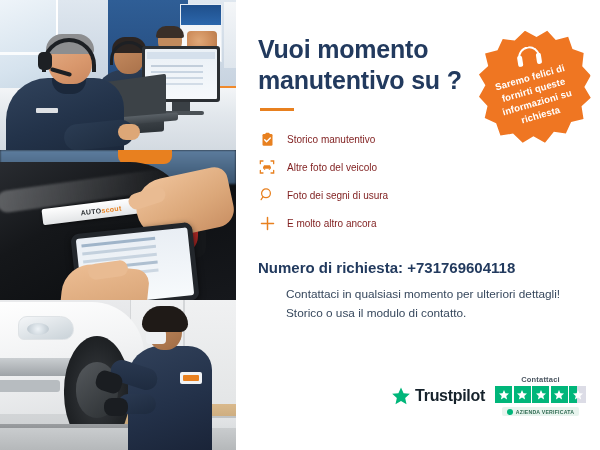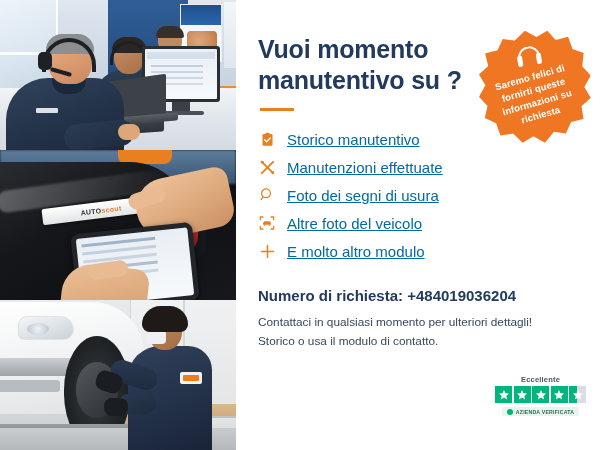--- a/index.html
+++ b/index.html
@@ -473,38 +473,38 @@
     gap: 11px;
     height: 28px;
   }
   .feature .ico {
     width:18px; height:18px;
     flex:0 0 18px;
     display:flex; align-items:center; justify-content:center;
     color:#e8801f;
   }
   .feature .txt {
-    font-size:15px;
-    color:#0369a1;
-    text-decoration:underline;
+    font-size:10px;
+    color:#7f1d1d;
   }
 
   
   .phone-line {
     margin-top: 22px;
     font-size: 15px;
     font-weight: bold;
     color:#223a5e;
   }
   .phone-line .num { color:#223a5e; }
   .sub {
     margin-top: 9px;
     font-size: 11.8px;
     line-height: 1.58;
     color:#37485d;
+    margin-left:28px;
   }
 
   
   .trustpilot {
     position:absolute;
     right: 14px; bottom: 34px;
     display:flex; align-items:center; gap:10px;
   }
   .tp-logo { display:flex; align-items:center; gap:4px; }
   .tp-star-big { width:20px; height:20px; color:#00b67a; }
@@ -663,78 +663,76 @@
         <span class="ico">
           <svg viewBox="0 0 24 24" width="15" height="15">
             <rect x="4" y="3" width="16" height="19" rx="2" fill="#e8801f"></rect>
             <rect x="9" y="1" width="6" height="4" rx="1" fill="#e8801f"></rect>
             <path d="M7.5 12.5l3 3 6-6" stroke="#ffffff" stroke-width="2.2" fill="none" stroke-linecap="round" stroke-linejoin="round"></path>
           </svg>
         </span>
         <span class="txt">Storico manutentivo</span>
       </div>
 
-      <div class="feature">
-        <span class="ico">
-          <svg viewBox="0 0 24 24" width="17" height="17">
-            <path d="M4 4l16 16M20 4L4 20" stroke="#e8801f" stroke-width="2.6" stroke-linecap="round"></path>
-            <circle cx="4.6" cy="4.6" r="2.1" fill="#e8801f"></circle>
-            <circle cx="19.4" cy="19.4" r="2.1" fill="#e8801f"></circle>
-          </svg>
-        </span>
-        <span class="txt">Manutenzioni effettuate</span>
-      </div>
-
-      <div class="feature">
-        <span class="ico">
-          <svg viewBox="0 0 24 24" width="16" height="16">
-            <circle cx="10.5" cy="9.5" r="6.6" stroke="#e8801f" stroke-width="1.9" fill="none"></circle>
-            <path d="M5.8 15l-2.6 4" stroke="#e8801f" stroke-width="1.9" stroke-linecap="round"></path>
-          </svg>
-        </span>
-        <span class="txt">Foto dei segni di usura</span>
-      </div>
 
       <div class="feature">
         <span class="ico">
           <svg viewBox="0 0 24 24" width="16" height="16">
             <path d="M2 7V3h4M22 7V3h-4M2 17v4h4M22 17v4h-4" stroke="#e8801f" stroke-width="1.9" fill="none" stroke-linecap="round"></path>
             <path d="M6 14.5h12v-2.2l-1.6-3.1H7.6L6 12.3z" fill="#e8801f"></path>
             <circle cx="8.4" cy="15.2" r="1.1" fill="#e8801f"></circle>
             <circle cx="15.6" cy="15.2" r="1.1" fill="#e8801f"></circle>
           </svg>
         </span>
         <span class="txt">Altre foto del veicolo</span>
       </div>
 
       <div class="feature">
         <span class="ico">
+          <svg viewBox="0 0 24 24" width="16" height="16">
+            <circle cx="10.5" cy="9.5" r="6.6" stroke="#e8801f" stroke-width="1.9" fill="none"></circle>
+            <path d="M5.8 15l-2.6 4" stroke="#e8801f" stroke-width="1.9" stroke-linecap="round"></path>
+          </svg>
+        </span>
+        <span class="txt">Foto dei segni di usura</span>
+      </div>
+
+      <div class="feature">
+        <span class="ico">
           <svg viewBox="0 0 24 24" width="17" height="17">
             <path d="M12 3.5v17M3.5 12h17" stroke="#e8801f" stroke-width="2.1" stroke-linecap="round"></path>
           </svg>
         </span>
-        <span class="txt">E molto altro modulo</span>
+        <span class="txt">E molto altro ancora</span>
       </div>
 
     </div>
 
     <div class="phone-line">
       <span>Numero di richiesta:</span>
-      <span class="num">+484019036204</span>
+      <span class="num">+731769604118</span>
     </div>
 
     <div class="sub">
       <div>Contattaci in qualsiasi momento per ulteriori dettagli!</div>
       <div>Storico o usa il modulo di contatto.</div>
     </div>
 
     <div class="trustpilot">
+      <div class="tp-logo">
+        <span class="tp-star-big">
+          <svg viewBox="0 0 24 24" width="20" height="20">
+            <path d="M12 1.8l3.1 6.9 7.5.7-5.6 5 1.6 7.4L12 17.9 5.4 21.8 7 14.4l-5.6-5 7.5-.7z" fill="#00b67a"></path>
+          </svg>
+        </span>
+        <span class="tp-name">Trustpilot</span>
+      </div>
 
       <div class="tp-right">
-        <span class="tp-rating-label">Eccellente</span>
+        <span class="tp-rating-label">Contattaci</span>
         <div class="tp-stars">
           <span class="tp-box">
               <svg viewBox="0 0 24 24">
                 <path d="M12 2l2.9 6.5 7.1.6-5.4 4.7 1.6 7L12 17.1 5.8 20.8l1.6-7L2 9.1l7.1-.6z" fill="#ffffff"></path>
               </svg>
             </span>
           <span class="tp-box">
               <svg viewBox="0 0 24 24">
                 <path d="M12 2l2.9 6.5 7.1.6-5.4 4.7 1.6 7L12 17.1 5.8 20.8l1.6-7L2 9.1l7.1-.6z" fill="#ffffff"></path>
               </svg>

